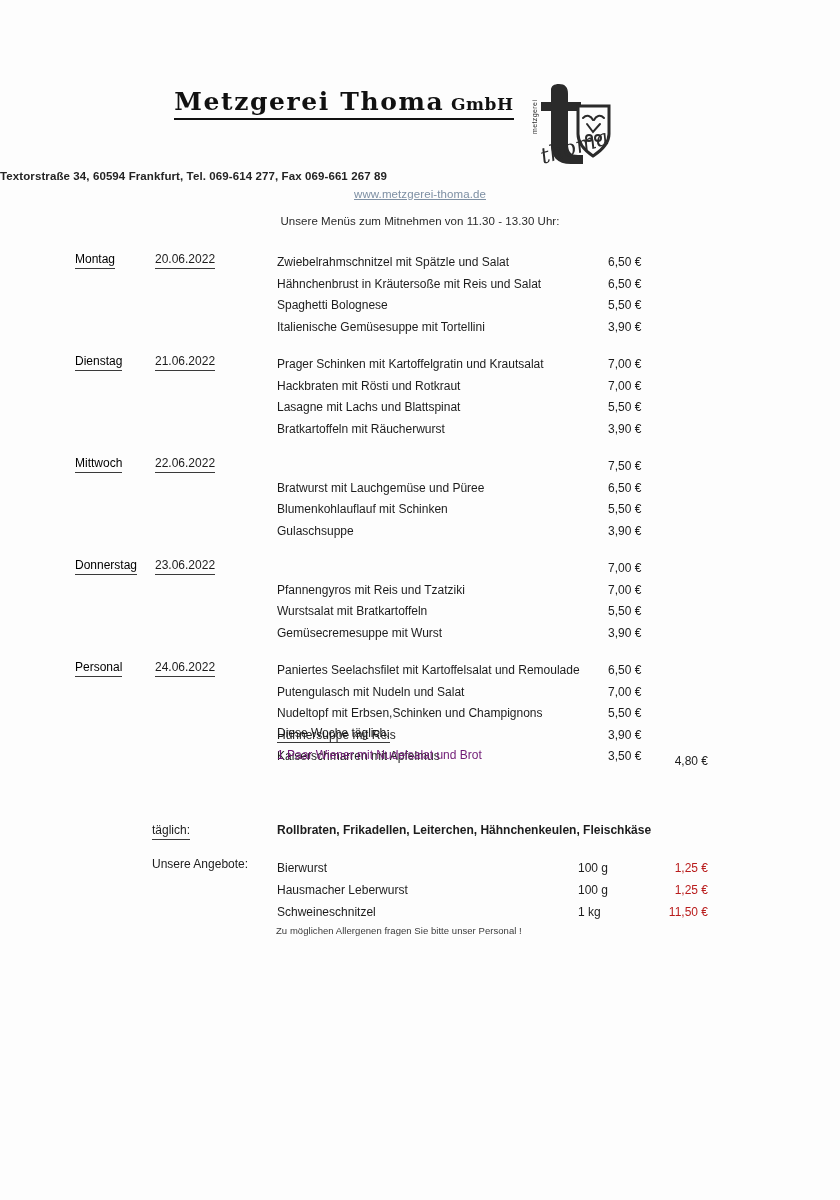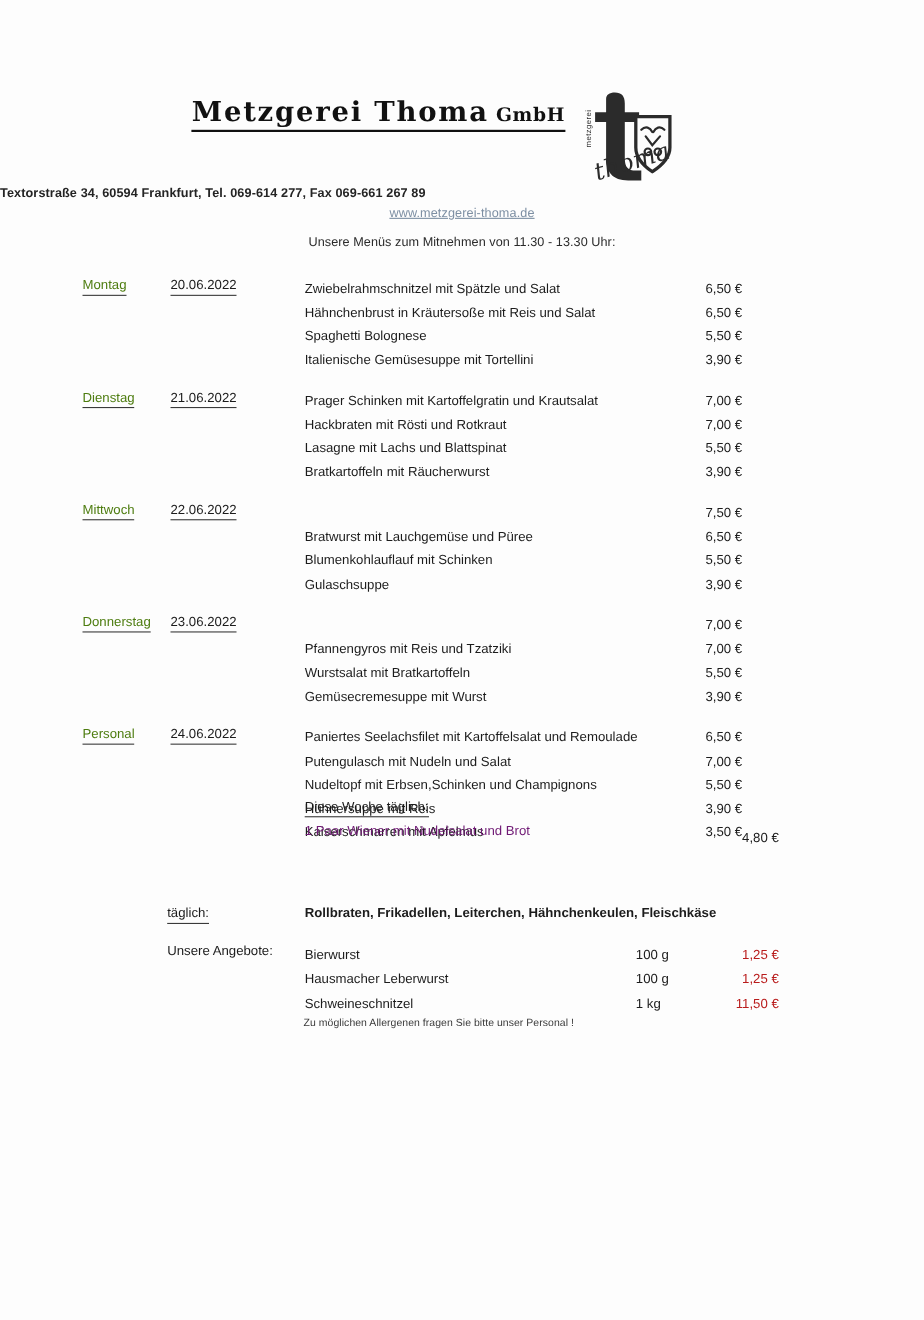--- a/index.html
+++ b/index.html
@@ -108,21 +108,21 @@
   .row {
     position: relative;
     height: 21.5px;
     line-height: 21.5px;
   }
   .day-name {
     position: absolute;
     left: 75px;
     top: 0;
     font-size: 12px;
-    color: #4d7c0f;
+    color: #000000;
     border-bottom: 1px solid #3a3a3a;
     line-height: 15px;
     padding-bottom: 1px;
   }
   .day-date {
     position: absolute;
     left: 155px;
     top: 0;
     font-size: 12px;
     color: #1c1c1c;
@@ -136,21 +136,21 @@
     top: 0;
     font-size: 12px;
     color: #1c1c1c;
     white-space: nowrap;
   }
   .price {
     position: absolute;
     left: 608px;
     top: 0;
     width: 100px;
-    text-align: center;
+    text-align: left;
     font-size: 12px;
     color: #1c1c1c;
   }
 
   
   .weekly {
     position: absolute;
     left: 0;
     top: 726px;
     width: 840px;

